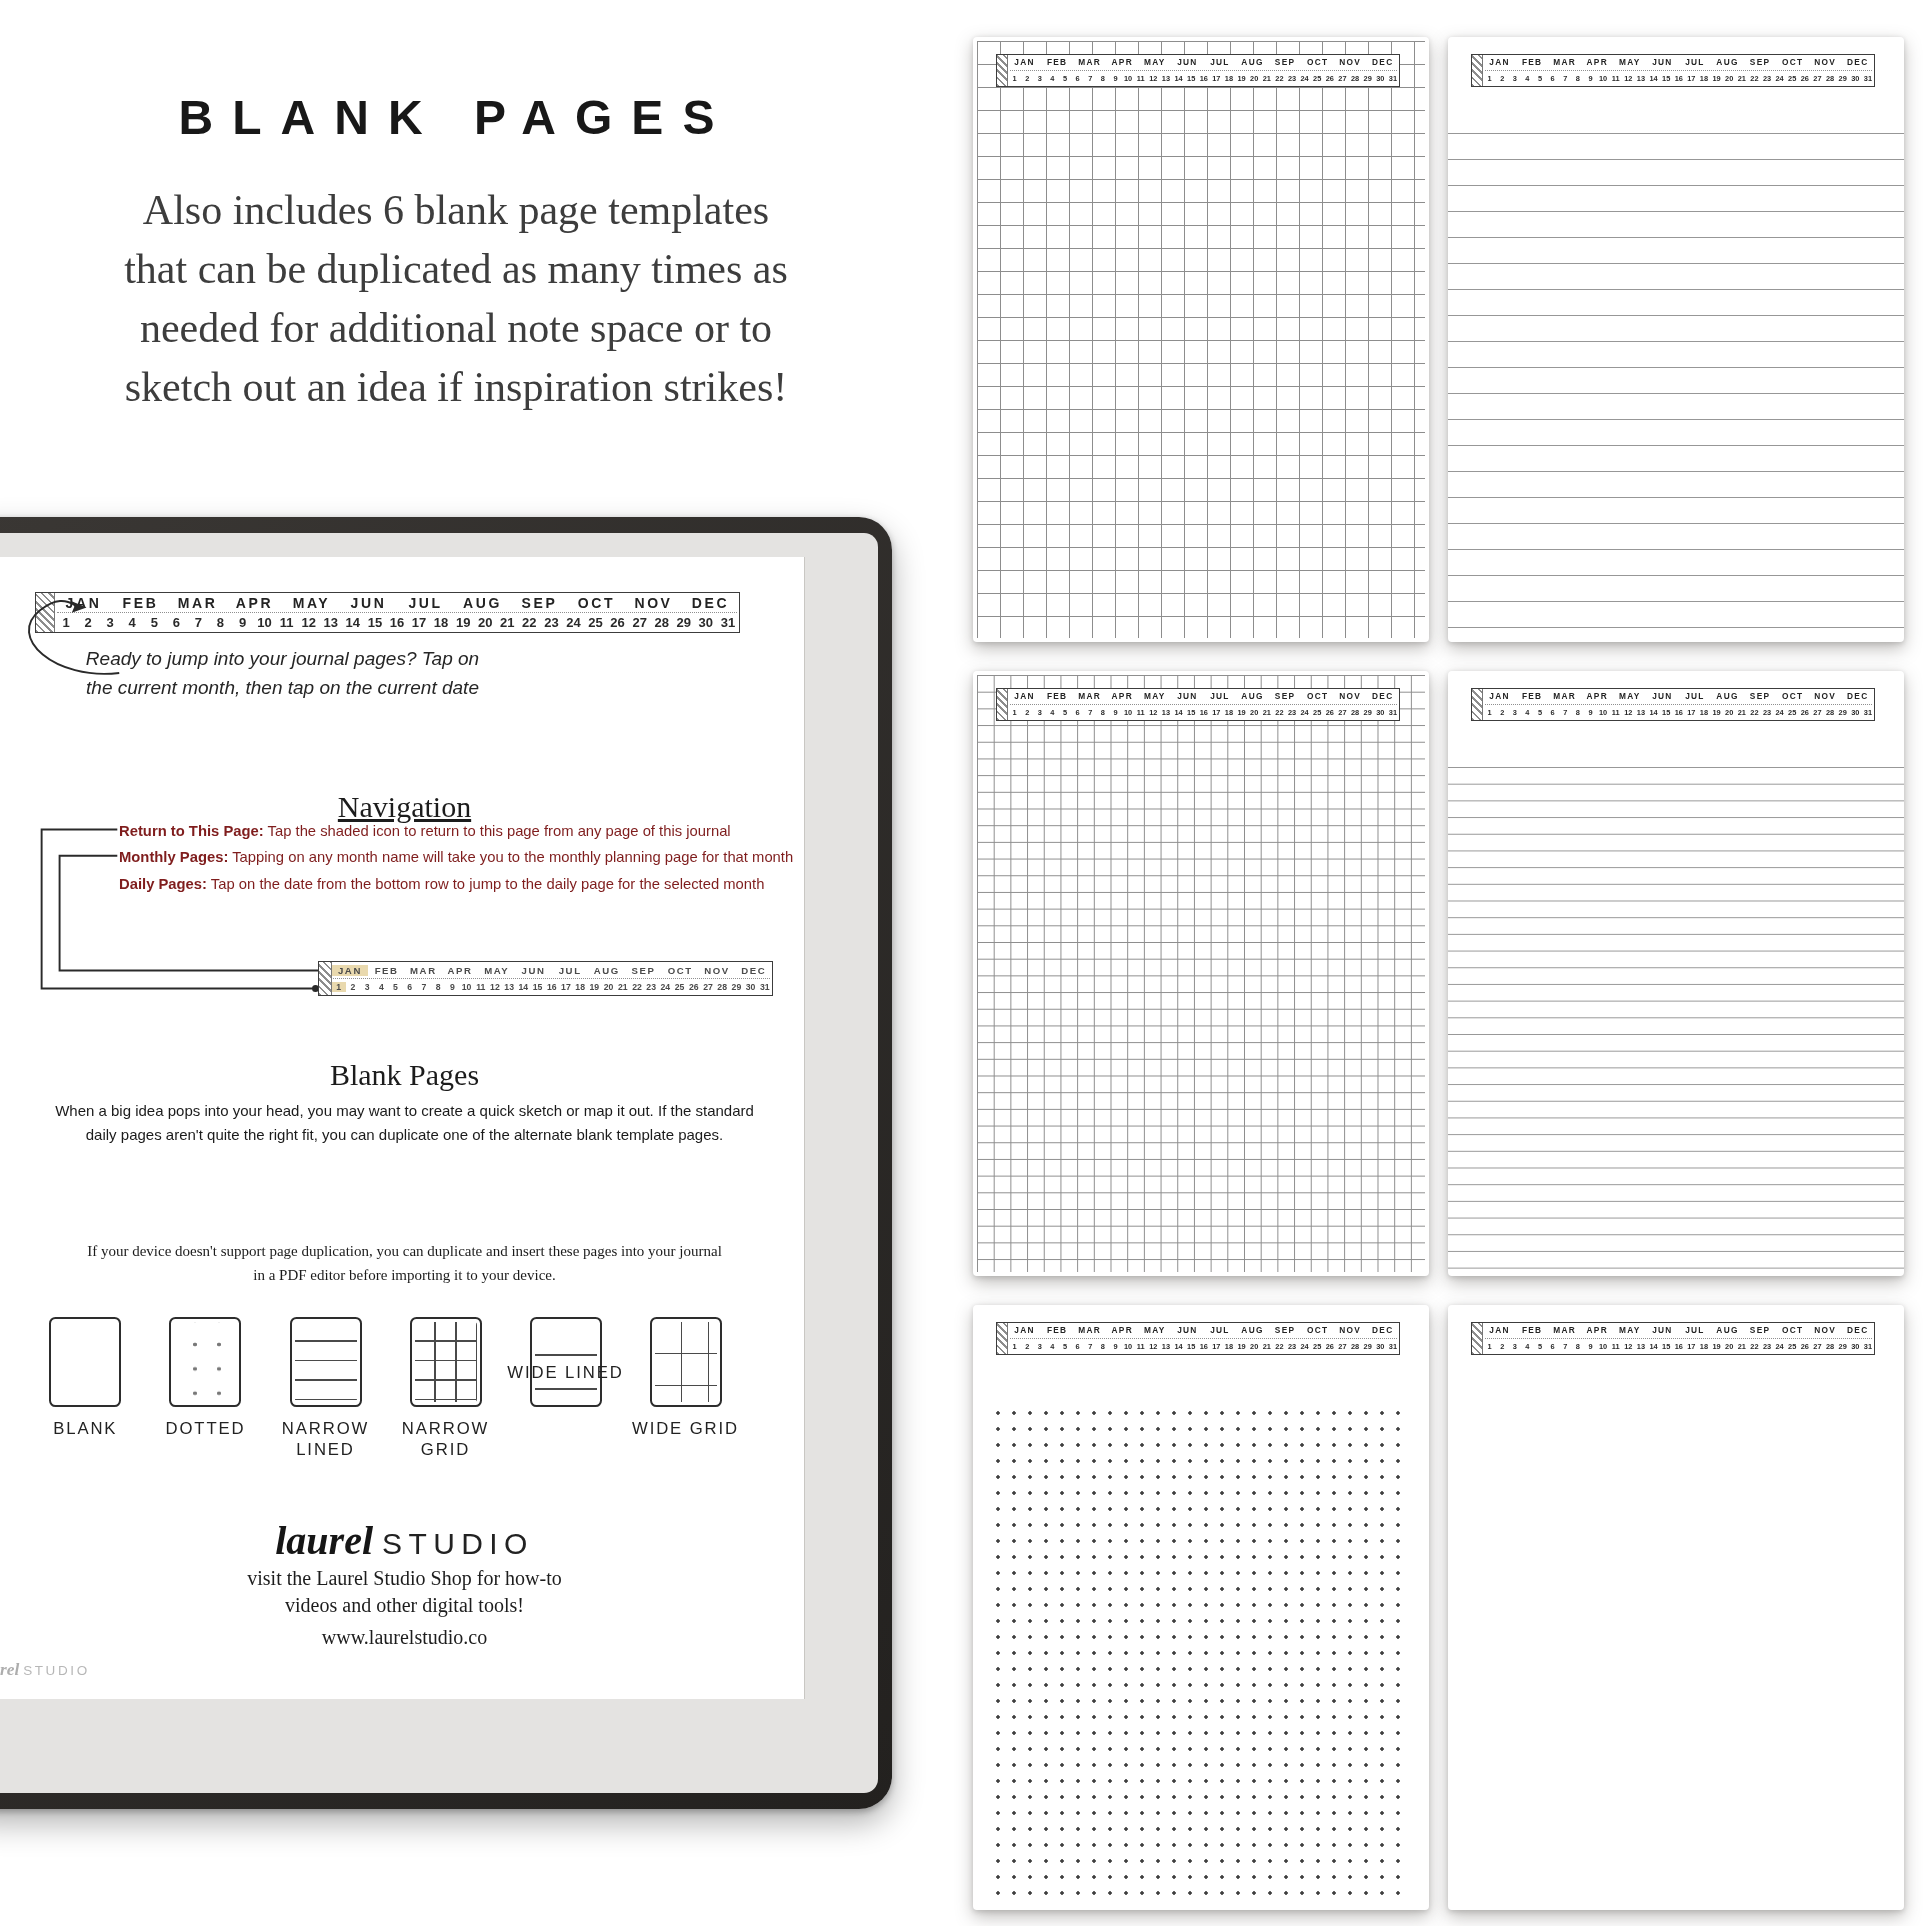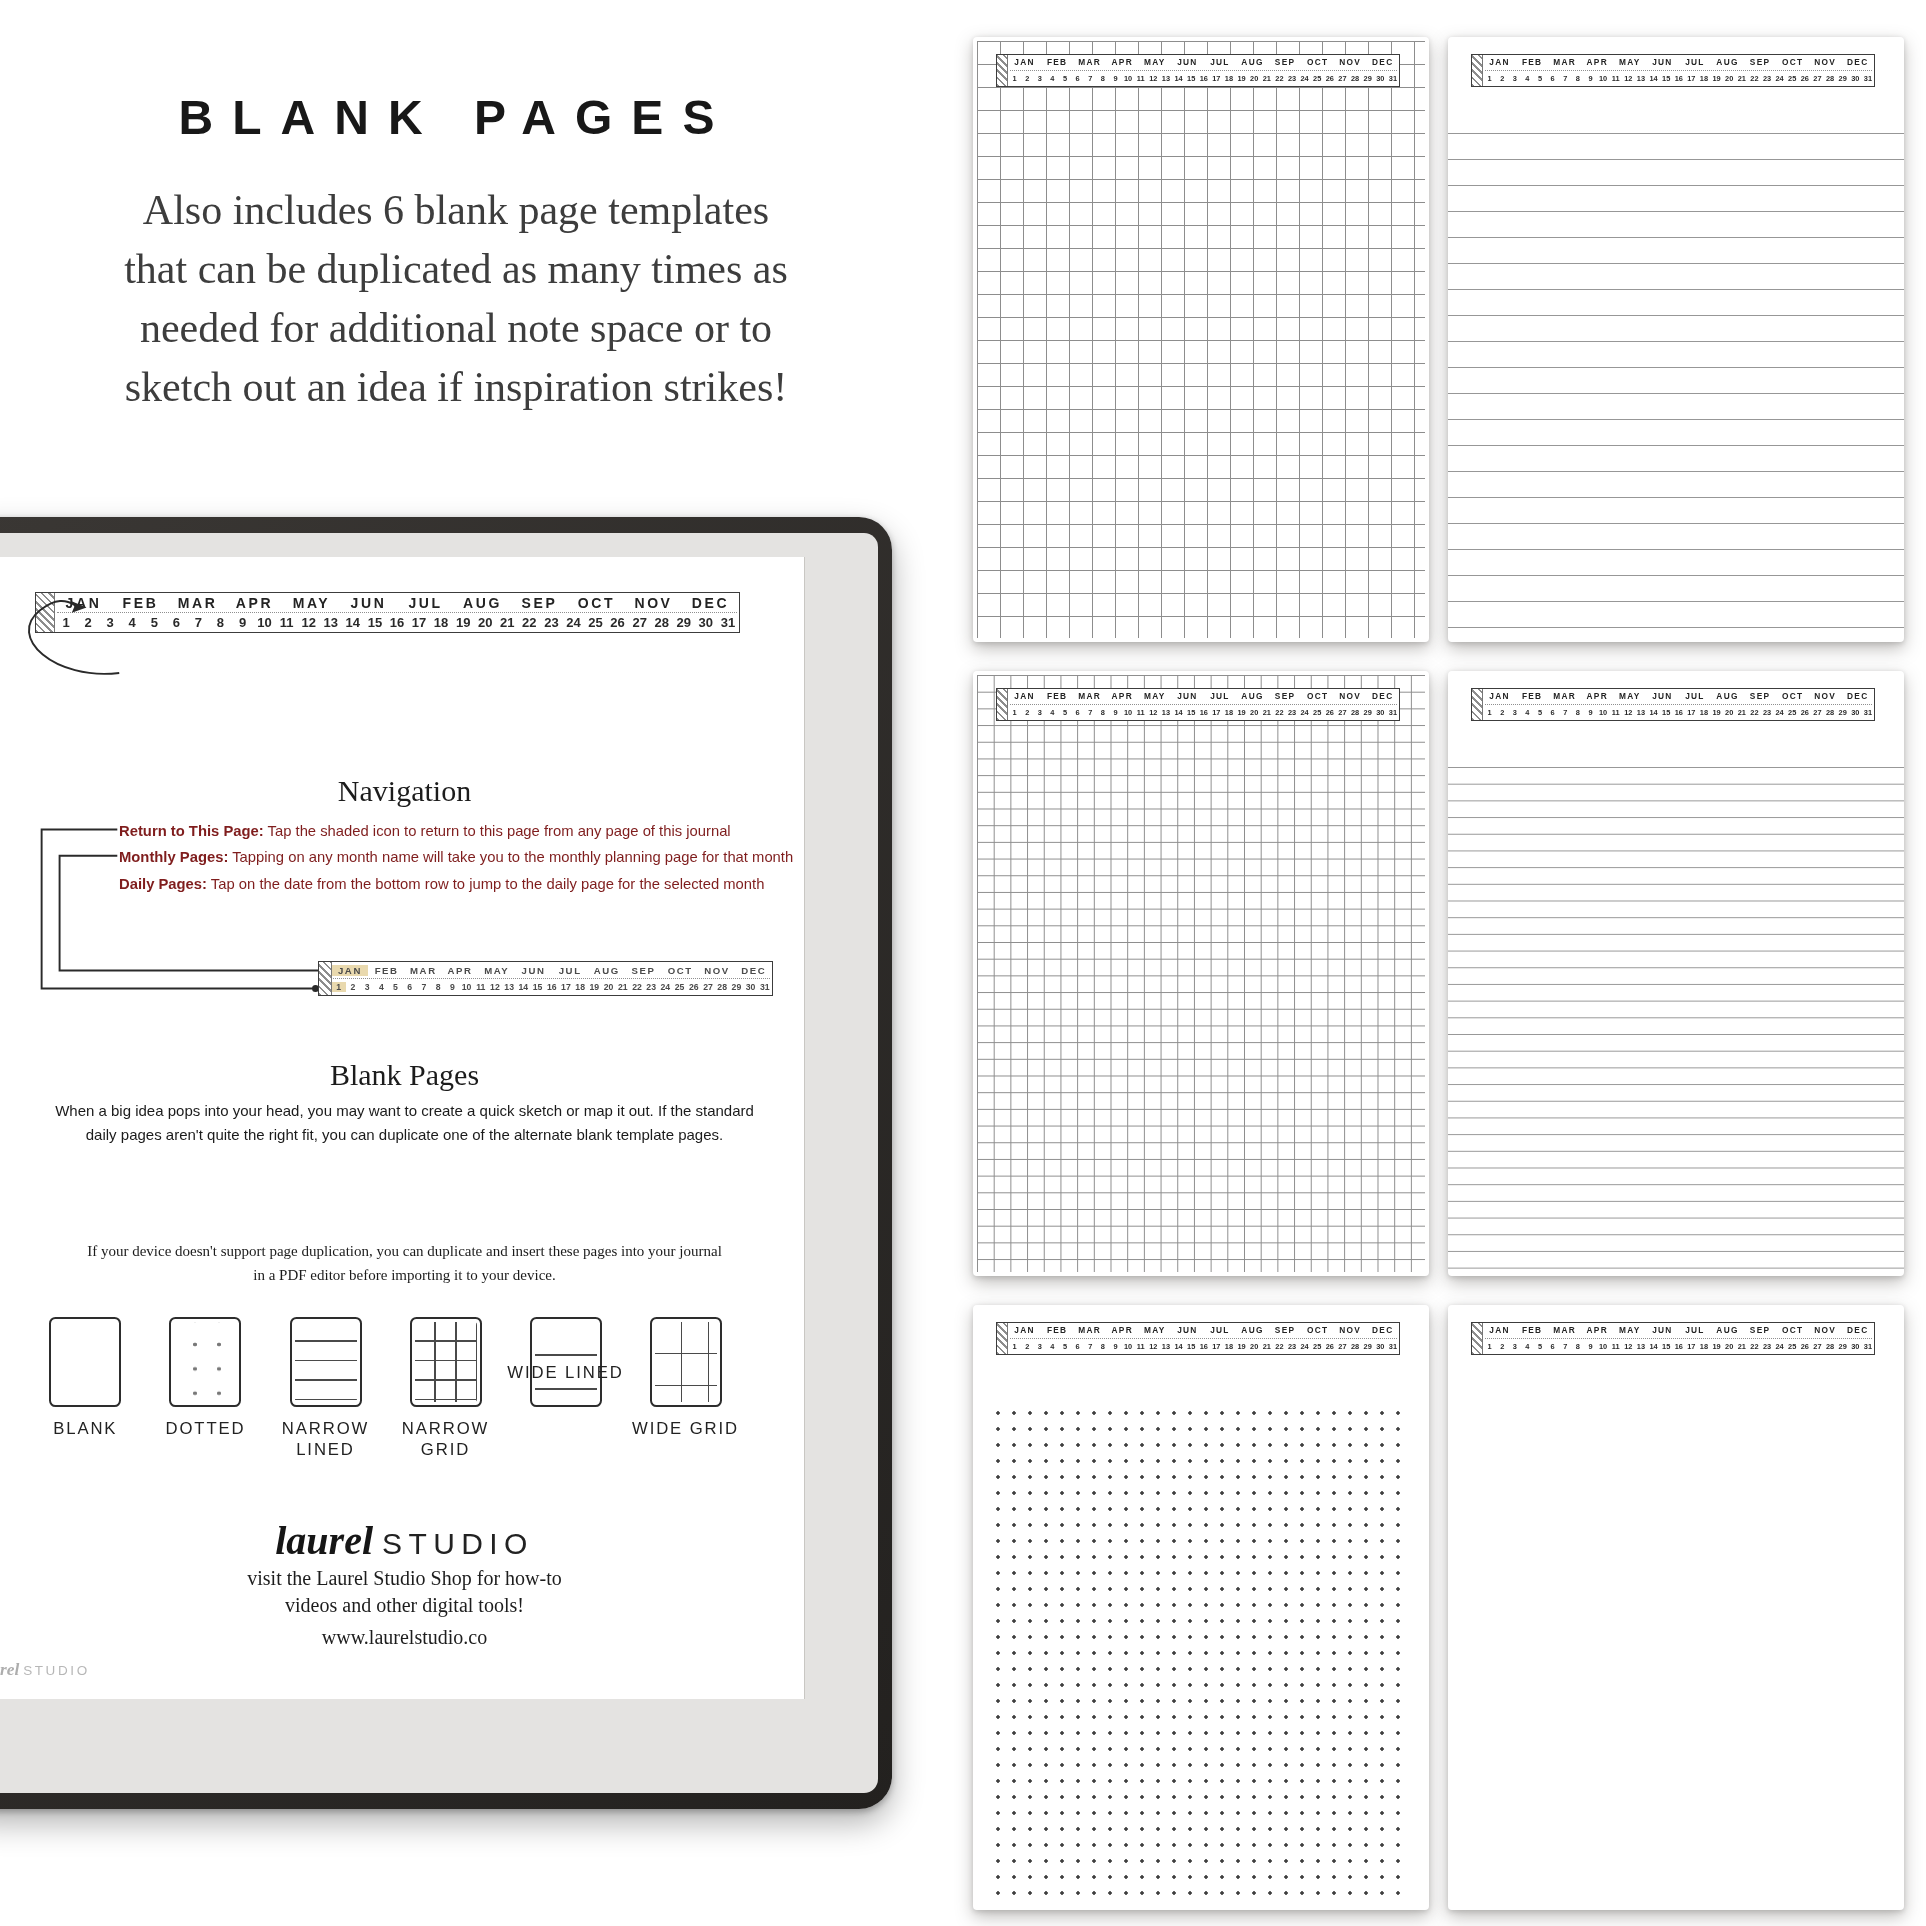--- a/index.html
+++ b/index.html
@@ -41,21 +41,21 @@
   .strip-pg{left:23px;top:16.7px;width:404px;height:33px;border-width:1.3px;}
   .strip-pg .hatch{width:10.3px;}
   .strip-pg .m-row span{font-size:8.3px;letter-spacing:1.3px;}
   .strip-pg .d-row span{font-size:7.4px;}
   .cal-strip span.hl{background:#e9d9ae;}
 
   
   .annot{left:58px;top:644px;width:449px;text-align:center;font-style:italic;
          font-size:19px;line-height:29px;color:#262626;}
   .h-serif{font-family:"Liberation Serif",serif;font-size:30px;color:#1c1c1c;text-align:center;width:809px;left:0;}
-  .nav-h{top:774px;}
+  .nav-h{top:790px;text-decoration:underline;}
   .bp-h{top:1058px;}
   #nav-bullets{left:119px;top:822px;width:706px;}
   .bullet{font-size:14.8px;line-height:18px;margin-bottom:8.3px;white-space:nowrap;color:#7f1d1d;}
   .bullet b{font-weight:700;}
   .para{left:0;top:0;width:809px;text-align:center;font-size:15px;line-height:24px;color:#1b1b1b;}
   .p1{top:1099px;} .p2{top:1171px;} .p3{top:1239px;font-family:Liberation Serif, serif;}
 
   
   .tmpl-box{width:72px;height:90px;border:2.2px solid #2d2d2d;border-radius:6.4px;background:#fff;box-sizing:border-box;}
   .tmpl-pattern{position:absolute;inset:2.6px;border-radius:3.2px;}
@@ -163,20 +163,24 @@
       <path d="M 182 392 L 64 392 L 64 640 L 486 640"></path>
       <path d="M 182 433 L 92 433 L 92 612 L 504 612"></path>
       <path d="M 578 613 L 600 613 L 600 641 L 544 641"></path>
     </g>
     <polygon points="134,46 110,36 115,45 111,54" fill="#2a2a2a"></polygon>
     <polygon points="540,641 558,633 554,641 558,649" fill="#2a2a2a"></polygon>
     <circle cx="491" cy="640" r="5.5" fill="#2a2a2a"></circle>
     <circle cx="509" cy="612" r="5.5" fill="#2a2a2a"></circle>
   </svg>
 
+  <div class="abs annot">
+      <div class="ln">Ready to jump into your journal pages? Tap on</div>
+      <div class="ln">the current month, then tap on the current date</div>
+    </div>
 
   <div class="abs h-serif nav-h">Navigation</div>
   <div class="abs" id="nav-bullets">
       <div class="bullet"><b>Return to This Page:</b> Tap the shaded icon to return to this page from any page of this journal</div>
       <div class="bullet"><b>Monthly Pages:</b> Tapping on any month name will take you to the monthly planning page for that month</div>
       <div class="bullet"><b>Daily Pages:</b> Tap on the date from the bottom row to jump to the daily page for the selected month</div>
     </div>
 
   <div class="abs strip-sm cal-strip" id="jump-strip">
       <div class="hatch"></div>

